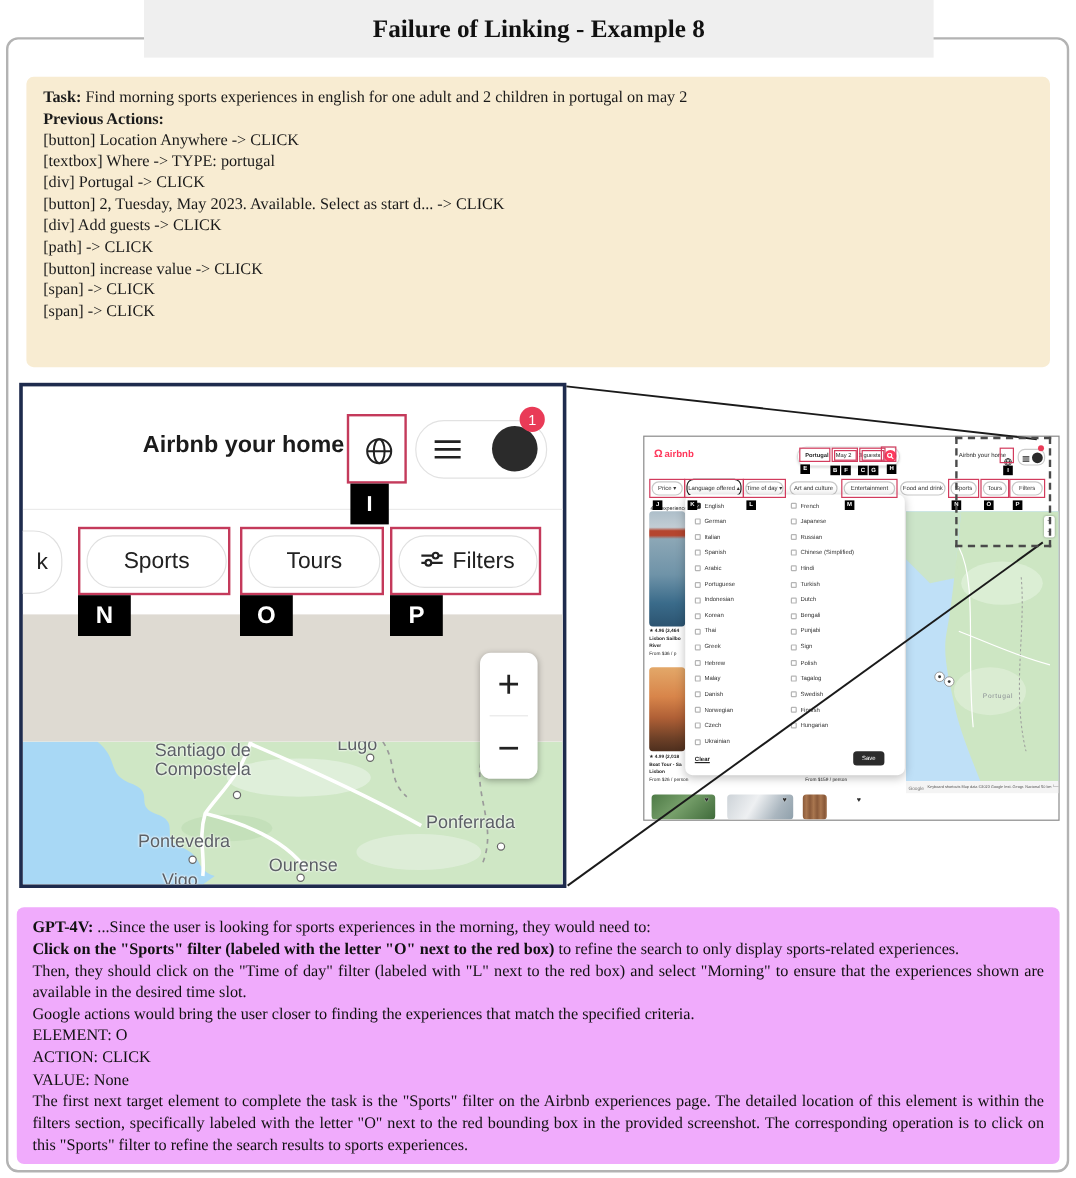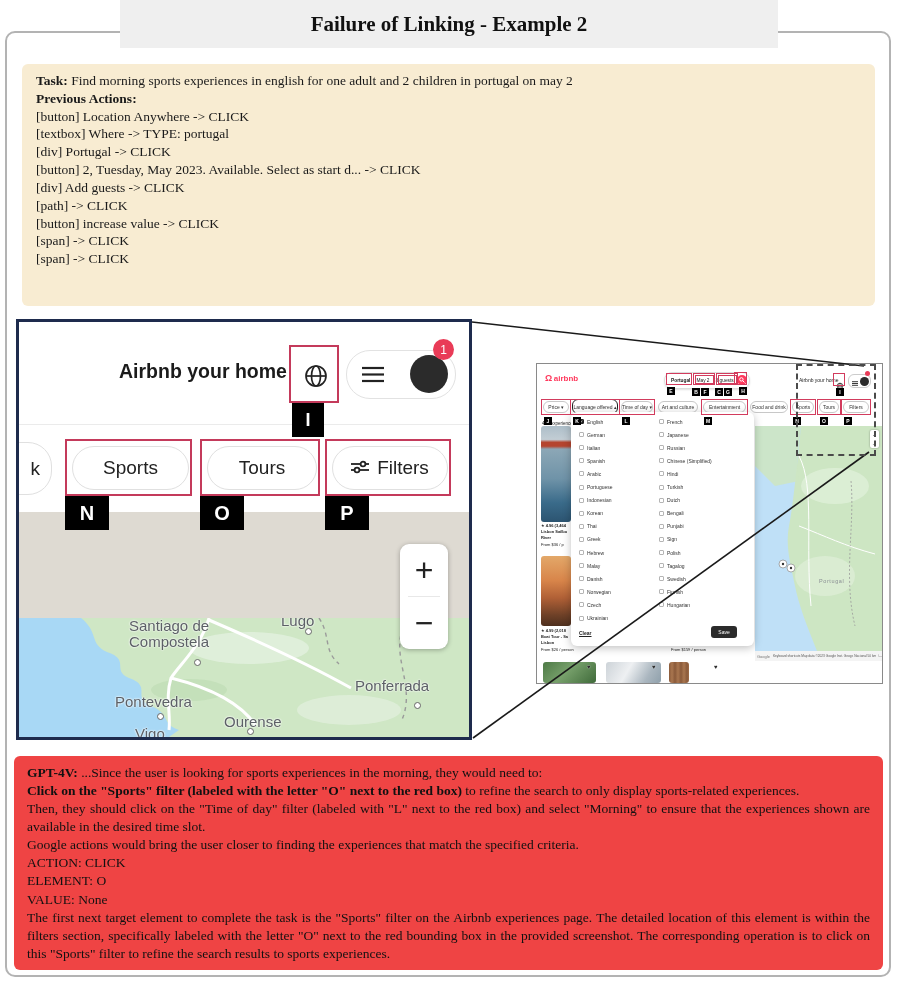--- a/index.html
+++ b/index.html
@@ -6,21 +6,21 @@
   #canvas{position:relative;width:897px;height:982px;background:#fff;overflow:hidden;
           font-family:"Liberation Serif","DejaVu Serif",serif;}
   .abs{position:absolute;}
   
   #frame{left:5px;top:31px;width:882px;height:942px;border:2px solid #b3b3b3;border-radius:10px;}
   #titlebar{left:120px;top:0;width:658px;height:48px;background:#efefef;display:flex;
             align-items:center;justify-content:center;z-index:3;}
   #titlebar .t{font-size:21px;font-weight:bold;color:#111;}
   #taskbox{left:22px;top:64px;width:853px;height:242px;background:#f8ecd2;border-radius:6px;
            padding:8px 14px;box-sizing:border-box;font-size:13.5px;line-height:1.32;color:#1a1a1a;z-index:4;}
-  #respbox{left:14px;top:756px;width:869px;height:214px;background:#ef4444;border-radius:6px;
+  #respbox{left:14px;top:756px;width:869px;height:214px;background:#f0abfc;border-radius:6px;
            padding:8px 13px;box-sizing:border-box;font-size:13.5px;line-height:1.34;color:#111;
            text-align:justify;z-index:4;overflow:hidden;}
   #respbox div{margin:0;}
   b{font-weight:bold;}
   
   #leftshot{left:16px;top:319px;width:456px;height:421px;border:3px solid #1e2b4d;background:#fff;
             box-sizing:border-box;overflow:hidden;z-index:10;font-family:"Liberation Sans","DejaVu Sans",sans-serif;}
   .chip{background:#000;color:#fff;display:flex;align-items:center;justify-content:center;
         font-family:"Liberation Sans",sans-serif;font-weight:bold;}
   .redbox{border:2.5px solid #c43a5b;box-sizing:border-box;}
@@ -53,21 +53,21 @@
   #dashrect{left:796px;top:364px;width:76px;height:88px;border:2px dashed #4a4a4a;z-index:30;}
   #callouts{left:0;top:0;width:897px;height:982px;z-index:25;pointer-events:none;}
 </style>
 </head>
 <body>
 
 <div id="canvas">
 
   <div id="frame" class="abs"></div>
   <div id="titlebar" class="abs">
-    <span class="t">Failure of Linking - Example 2</span>
+    <span class="t">Failure of Linking - Example 8</span>
   </div>
 
   <div id="taskbox" class="abs">
     <div><b>Task:</b><span> Find morning sports experiences in english for one adult and 2 children in portugal on may 2</span></div>
     <div><b>Previous Actions:</b></div>
     <div id="actions-container">
         <div>[button]  Location Anywhere -&gt; CLICK</div>
         <div>[textbox]  Where -&gt; TYPE: portugal</div>
         <div>[div]  Portugal -&gt; CLICK</div>
         <div>[button]  2, Tuesday, May 2023. Available. Select as start d... -&gt; CLICK</div>
@@ -389,19 +389,19 @@
   <svg id="callouts" class="abs">
     <line x1="472" y1="322" x2="864" y2="366" stroke="#1a1a1a" stroke-width="1.6"></line>
     <line x1="869" y1="452" x2="473" y2="738" stroke="#1a1a1a" stroke-width="1.6"></line>
   </svg>
 
   <div id="respbox" class="abs">
     <div><b>GPT-4V:</b><span> ...Since the user is looking for sports experiences in the morning, they would need to:</span></div>
     <div><b>Click on the "Sports" filter (labeled with the letter "O" next to the red box)</b><span> to refine the search to only display sports-related experiences.</span></div>
     <div>Then, they should click on the "Time of day" filter (labeled with "L" next to the red box) and select "Morning" to ensure that the experiences shown are available in the desired time slot.</div>
     <div>Google actions would bring the user closer to finding the experiences that match the specified criteria.</div>
+    <div>ELEMENT: O</div>
     <div>ACTION: CLICK</div>
-    <div>ELEMENT: O</div>
     <div>VALUE: None</div>
     <div>The first next target element to complete the task is the "Sports" filter on the Airbnb experiences page. The detailed location of this element is within the filters section, specifically labeled with the letter "O" next to the red bounding box in the provided screenshot. The corresponding operation is to click on this "Sports" filter to refine the search results to sports experiences.</div>
   </div>
 
 </div>
 
 </body></html>

